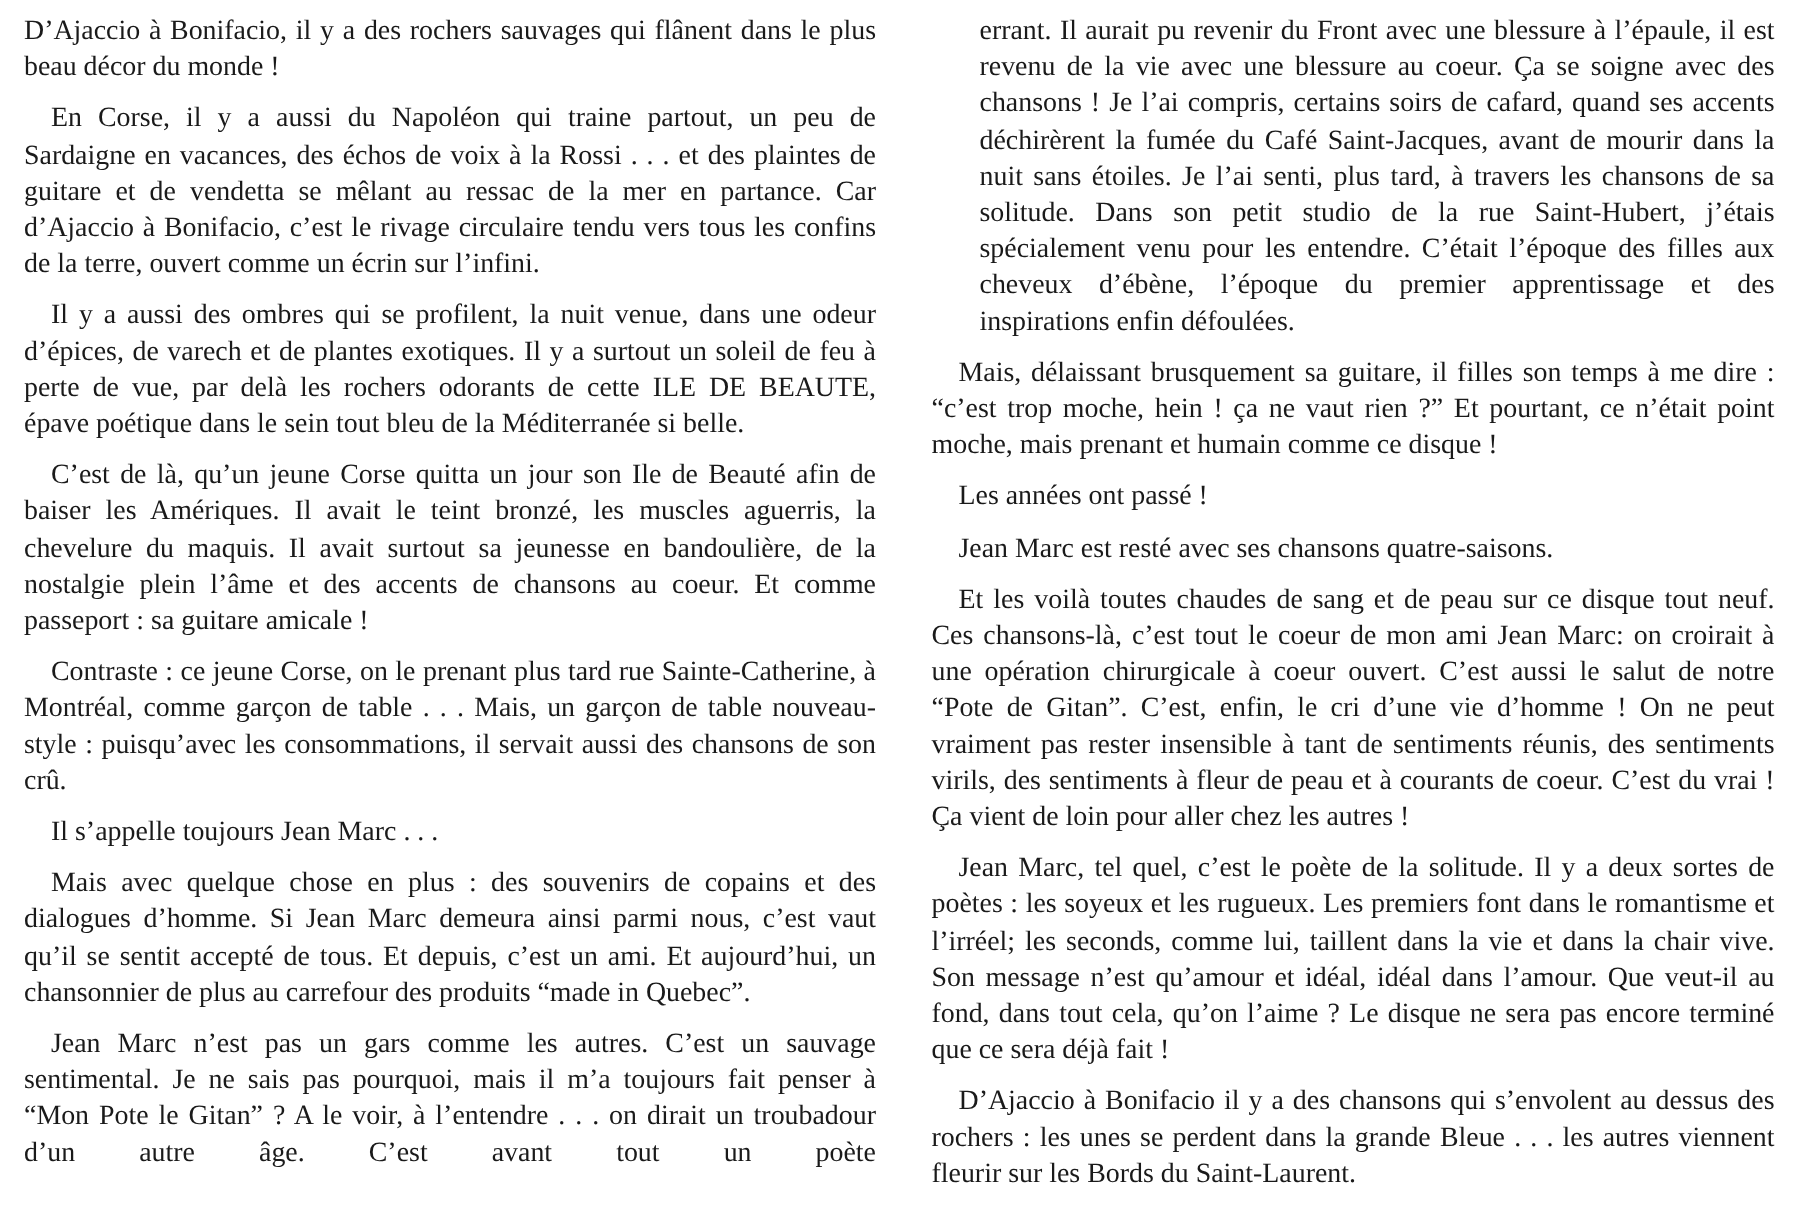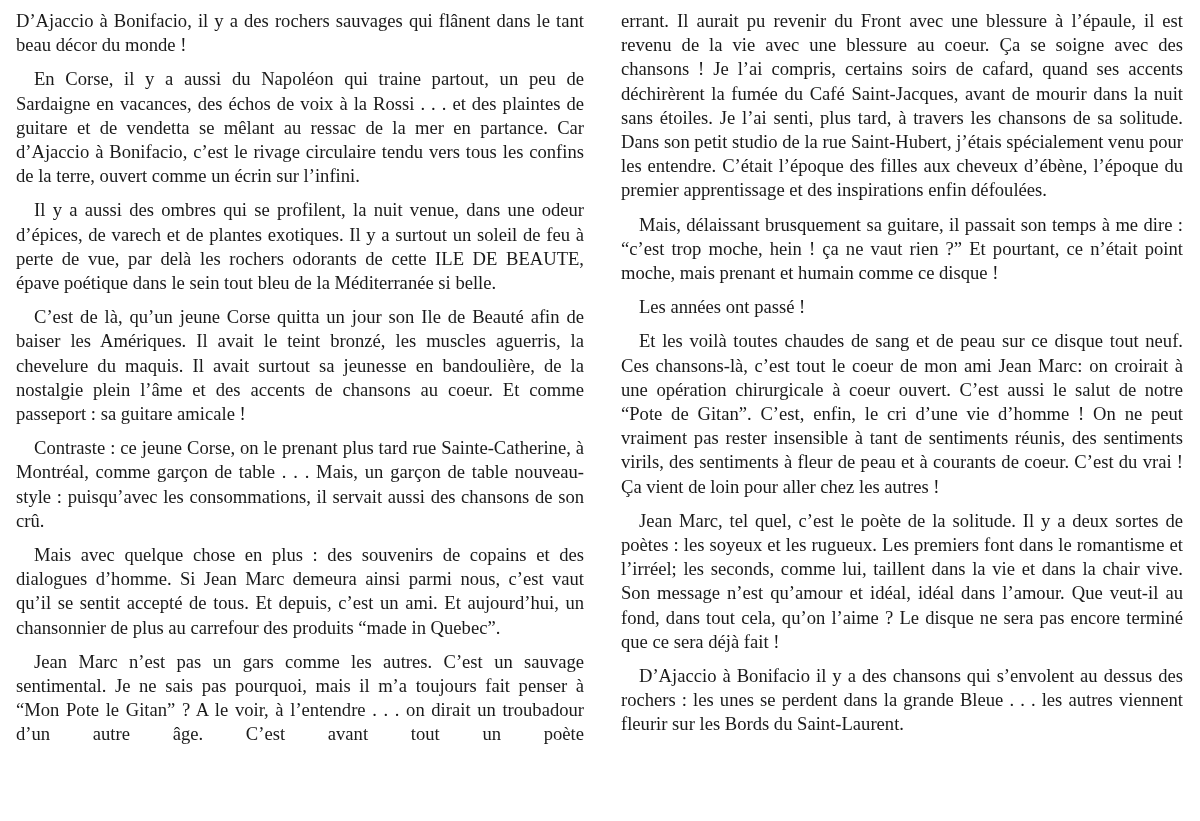--- a/index.html
+++ b/index.html
@@ -10,39 +10,41 @@
     }
     .col {
       position: absolute; top: 9px; width: 568px;
       font-size: 18.6px; line-height: 24.2px;
       text-align: justify;
     }
     .col.left { left: 16px; }
     .col.right { left: 621px; width: 562px; }
     .col p { margin: 0 0 10px 0; text-indent: 18px; hyphens: manual; }
     .col p.noindent { text-indent: 0; }
-    .col p.cont { text-indent: 0; }
+    .col p.cont { text-indent: 0; margin-left: 32px; }
     .col p.last-line-justify { text-align-last: justify; }
     .sig-row { position: relative; height: 40px; }
     .sig-row .closing { position: absolute; left: 18px; top: 0; }
     .sig-row .signature { position: absolute; right: 40px; top: 18px; letter-spacing: 0.5px; }
   </style>
 </head>
 <body>
 
 <div class="col left">
-  <p class="noindent">D’Ajaccio à Bonifacio, il y a des rochers sauvages qui flânent dans le tant beau décor du monde !</p>
+  <p class="noindent">D’Ajaccio à Bonifacio, il y a des rochers sauvages qui flânent dans le plus beau décor du monde !</p>
   <p>En Corse, il y a aussi du Napoléon qui traine partout, un peu de Sardaigne en vacances, des échos de voix à la Rossi . . . et des plaintes de guitare et de vendetta se mêlant au ressac de la mer en partance. Car d’Ajaccio à Bonifacio, c’est le rivage circulaire tendu vers tous les confins de la terre, ouvert comme un écrin sur l’infini.</p>
   <p>Il y a aussi des ombres qui se profilent, la nuit venue, dans une odeur d’épices, de varech et de plantes exotiques. Il y a surtout un soleil de feu à perte de vue, par delà les rochers odorants de cette ILE DE BEAUTE, épave poétique dans le sein tout bleu de la Méditerranée si belle.</p>
   <p>C’est de là, qu’un jeune Corse quitta un jour son Ile de Beauté afin de baiser les Amériques. Il avait le teint bronzé, les muscles aguerris, la chevelure du maquis. Il avait surtout sa jeunesse en bandoulière, de la nostalgie plein l’âme et des accents de chansons au coeur. Et comme passeport : sa guitare amicale !</p>
   <p>Contraste : ce jeune Corse, on le prenant plus tard rue Sainte-Catherine, à Montréal, comme garçon de table . . . Mais, un garçon de table nouveau-style : puisqu’avec les consommations, il servait aussi des chansons de son crû.</p>
+  <p>Il s’appelle toujours Jean Marc . . .</p>
   <p>Mais avec quelque chose en plus : des souvenirs de copains et des dialogues d’homme. Si Jean Marc demeura ainsi parmi nous, c’est vaut qu’il se sentit accepté de tous. Et depuis, c’est un ami. Et aujourd’hui, un chansonnier de plus au carrefour des produits “made in Quebec”.</p>
   <p class="last-line-justify">Jean Marc n’est pas un gars comme les autres. C’est un sauvage sentimental. Je ne sais pas pourquoi, mais il m’a toujours fait penser à “Mon Pote le Gitan” ? A le voir, à l’entendre . . . on dirait un troubadour d’un autre âge. C’est avant tout un poète</p>
 </div>
 
 <div class="col right">
   <p class="cont">errant. Il aurait pu revenir du Front avec une blessure à l’épaule, il est revenu de la vie avec une blessure au coeur. Ça se soigne avec des chansons ! Je l’ai compris, certains soirs de cafard, quand ses accents déchirèrent la fumée du Café Saint-Jacques, avant de mourir dans la nuit sans étoiles. Je l’ai senti, plus tard, à travers les chansons de sa solitude. Dans son petit studio de la rue Saint-Hubert, j’étais spécialement venu pour les entendre. C’était l’époque des filles aux cheveux d’ébène, l’époque du premier apprentissage et des inspirations enfin défoulées.</p>
-  <p>Mais, délaissant brusquement sa guitare, il passait son temps à me dire : “c’est trop moche, hein ! ça ne vaut rien ?” Et pourtant, ce n’était point moche, mais prenant et humain comme ce disque !</p>
+  <p>Mais, délaissant brusquement sa guitare, il filles son temps à me dire : “c’est trop moche, hein ! ça ne vaut rien ?” Et pourtant, ce n’était point moche, mais prenant et humain comme ce disque !</p>
   <p>Les années ont passé !</p>
+  <p>Jean Marc est resté avec ses chansons quatre-saisons.</p>
   <p>Et les voilà toutes chaudes de sang et de peau sur ce disque tout neuf. Ces chansons-là, c’est tout le coeur de mon ami Jean Marc: on croirait à une opération chirurgicale à coeur ouvert. C’est aussi le salut de notre “Pote de Gitan”. C’est, enfin, le cri d’une vie d’homme ! On ne peut vraiment pas rester insensible à tant de sentiments réunis, des sentiments virils, des sentiments à fleur de peau et à courants de coeur. C’est du vrai ! Ça vient de loin pour aller chez les autres !</p>
   <p>Jean Marc, tel quel, c’est le poète de la solitude. Il y a deux sortes de poètes : les soyeux et les rugueux. Les premiers font dans le romantisme et l’irréel; les seconds, comme lui, taillent dans la vie et dans la chair vive. Son message n’est qu’amour et idéal, idéal dans l’amour. Que veut-il au fond, dans tout cela, qu’on l’aime ? Le disque ne sera pas encore terminé que ce sera déjà fait !</p>
   <p>D’Ajaccio à Bonifacio il y a des chansons qui s’envolent au dessus des rochers : les unes se perdent dans la grande Bleue . . . les autres viennent fleurir sur les Bords du Saint-Laurent.</p>
 </div>
 
 </body></html>

